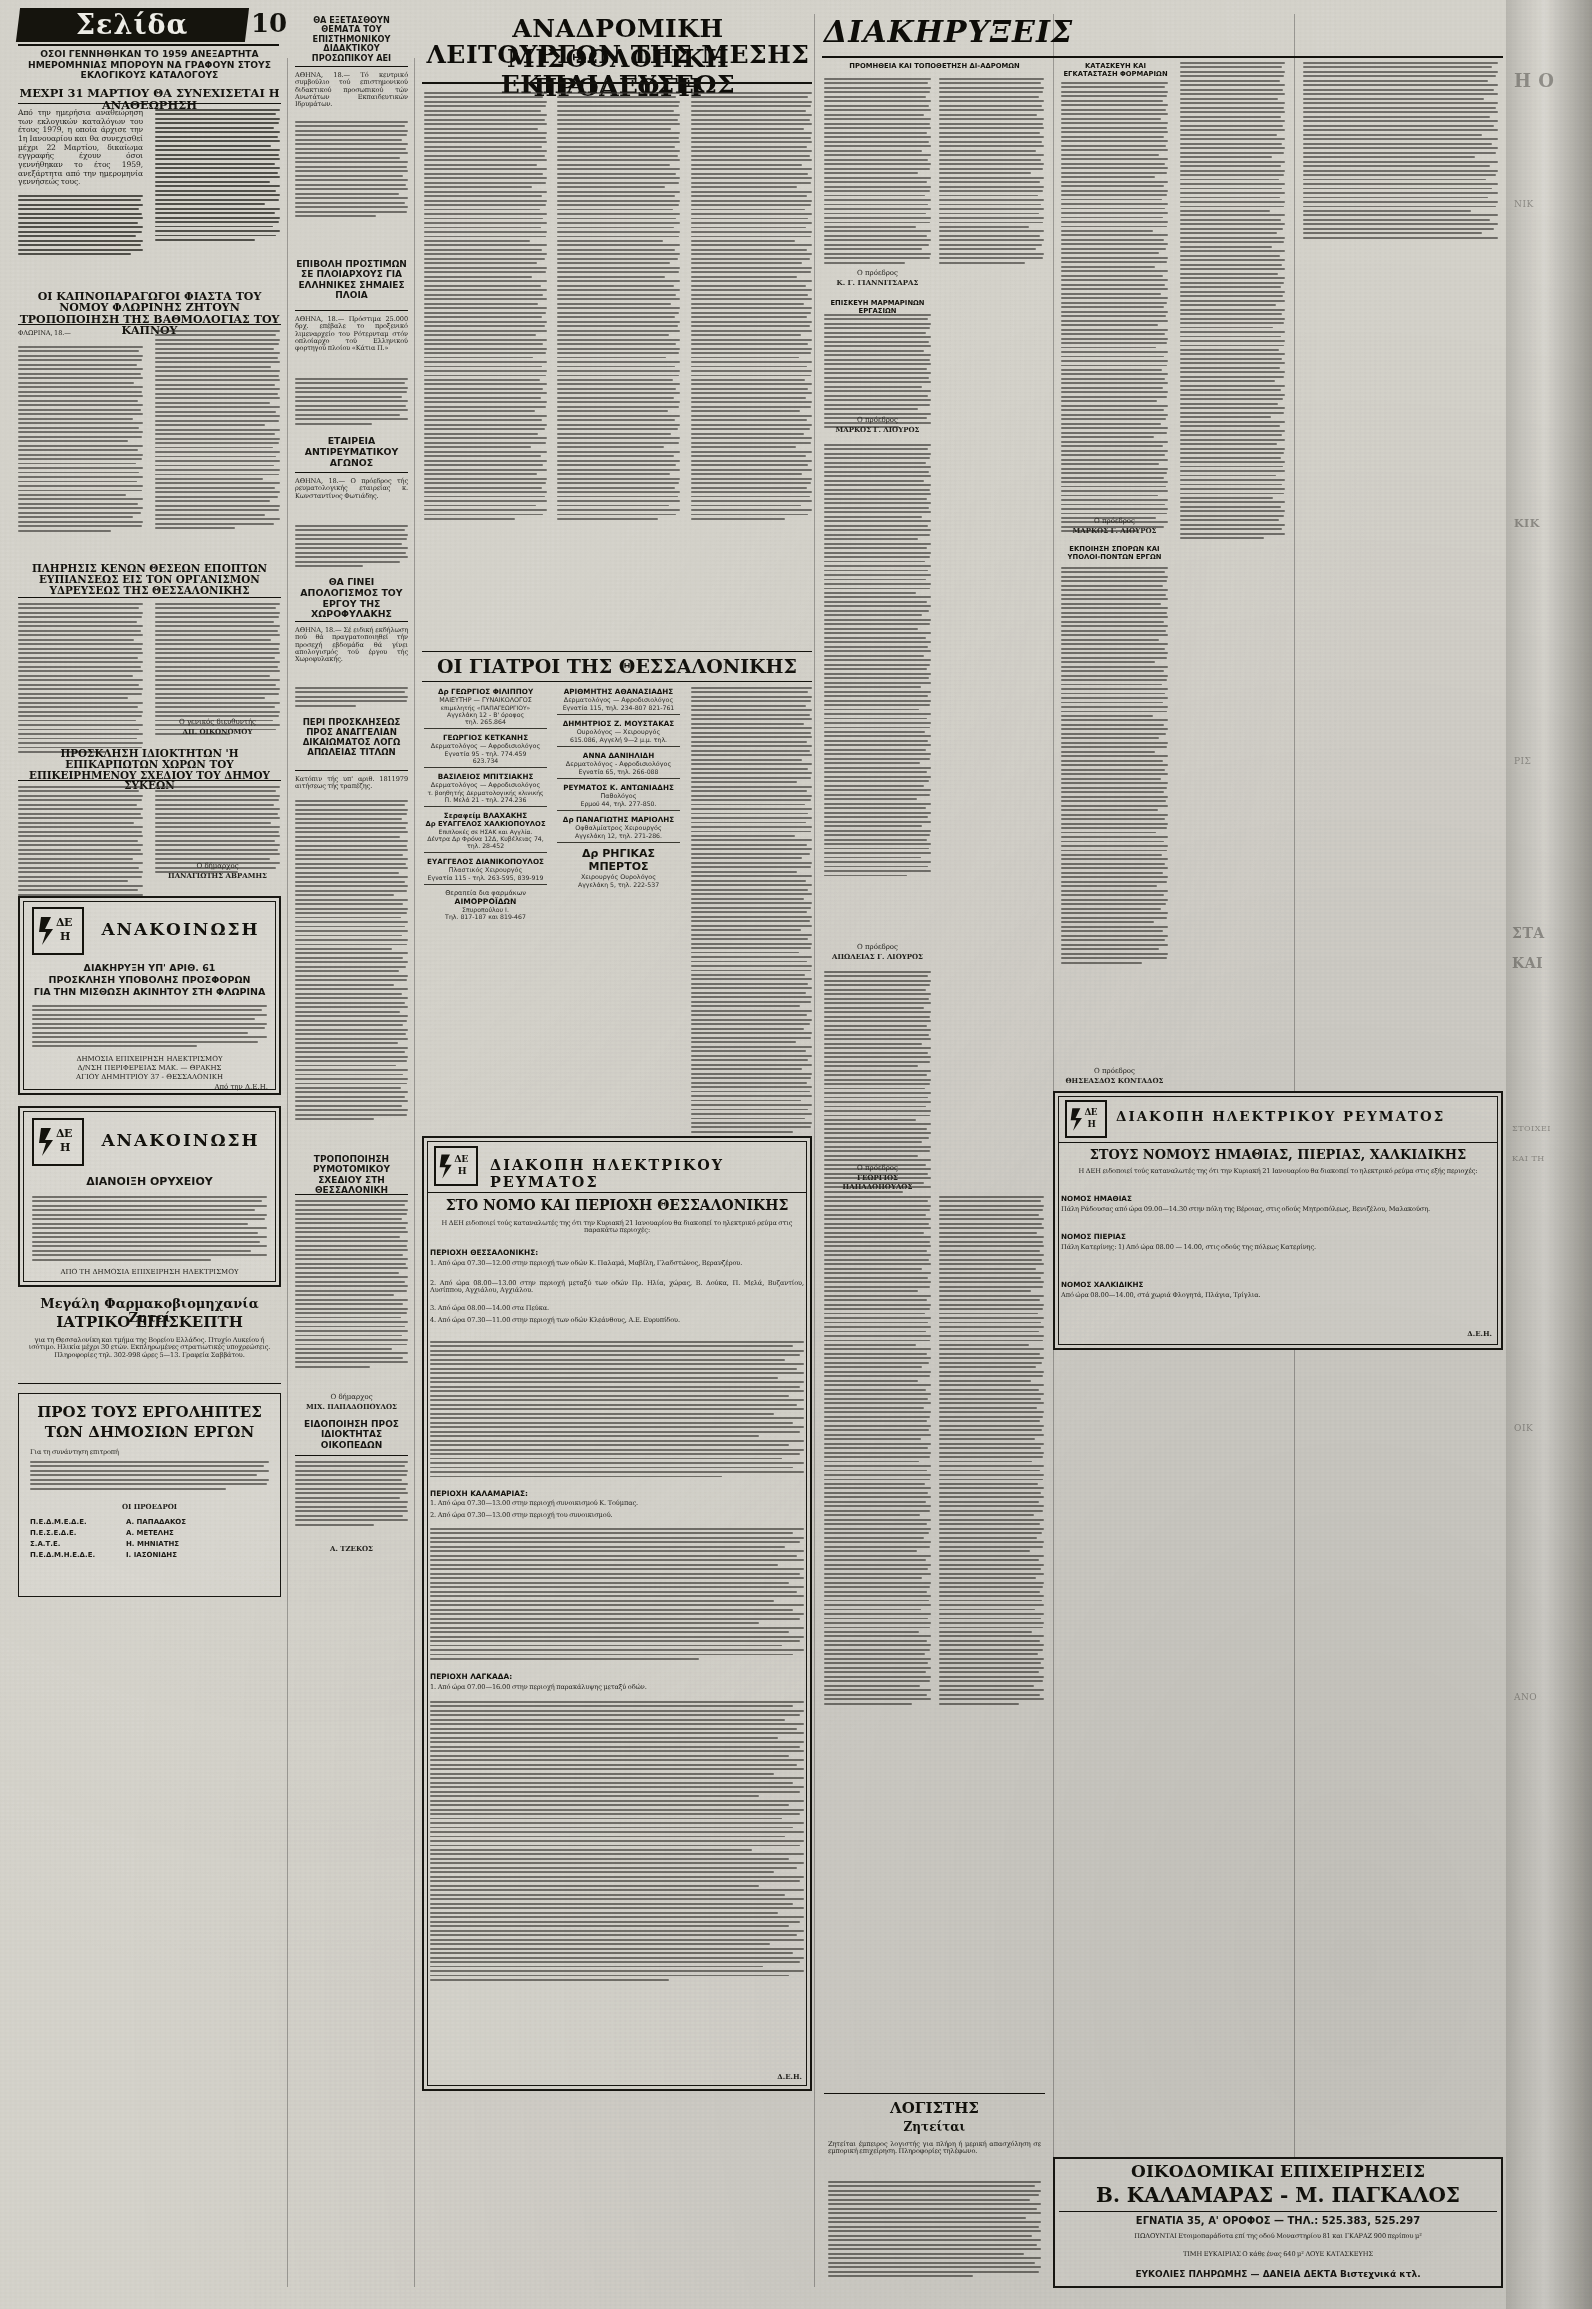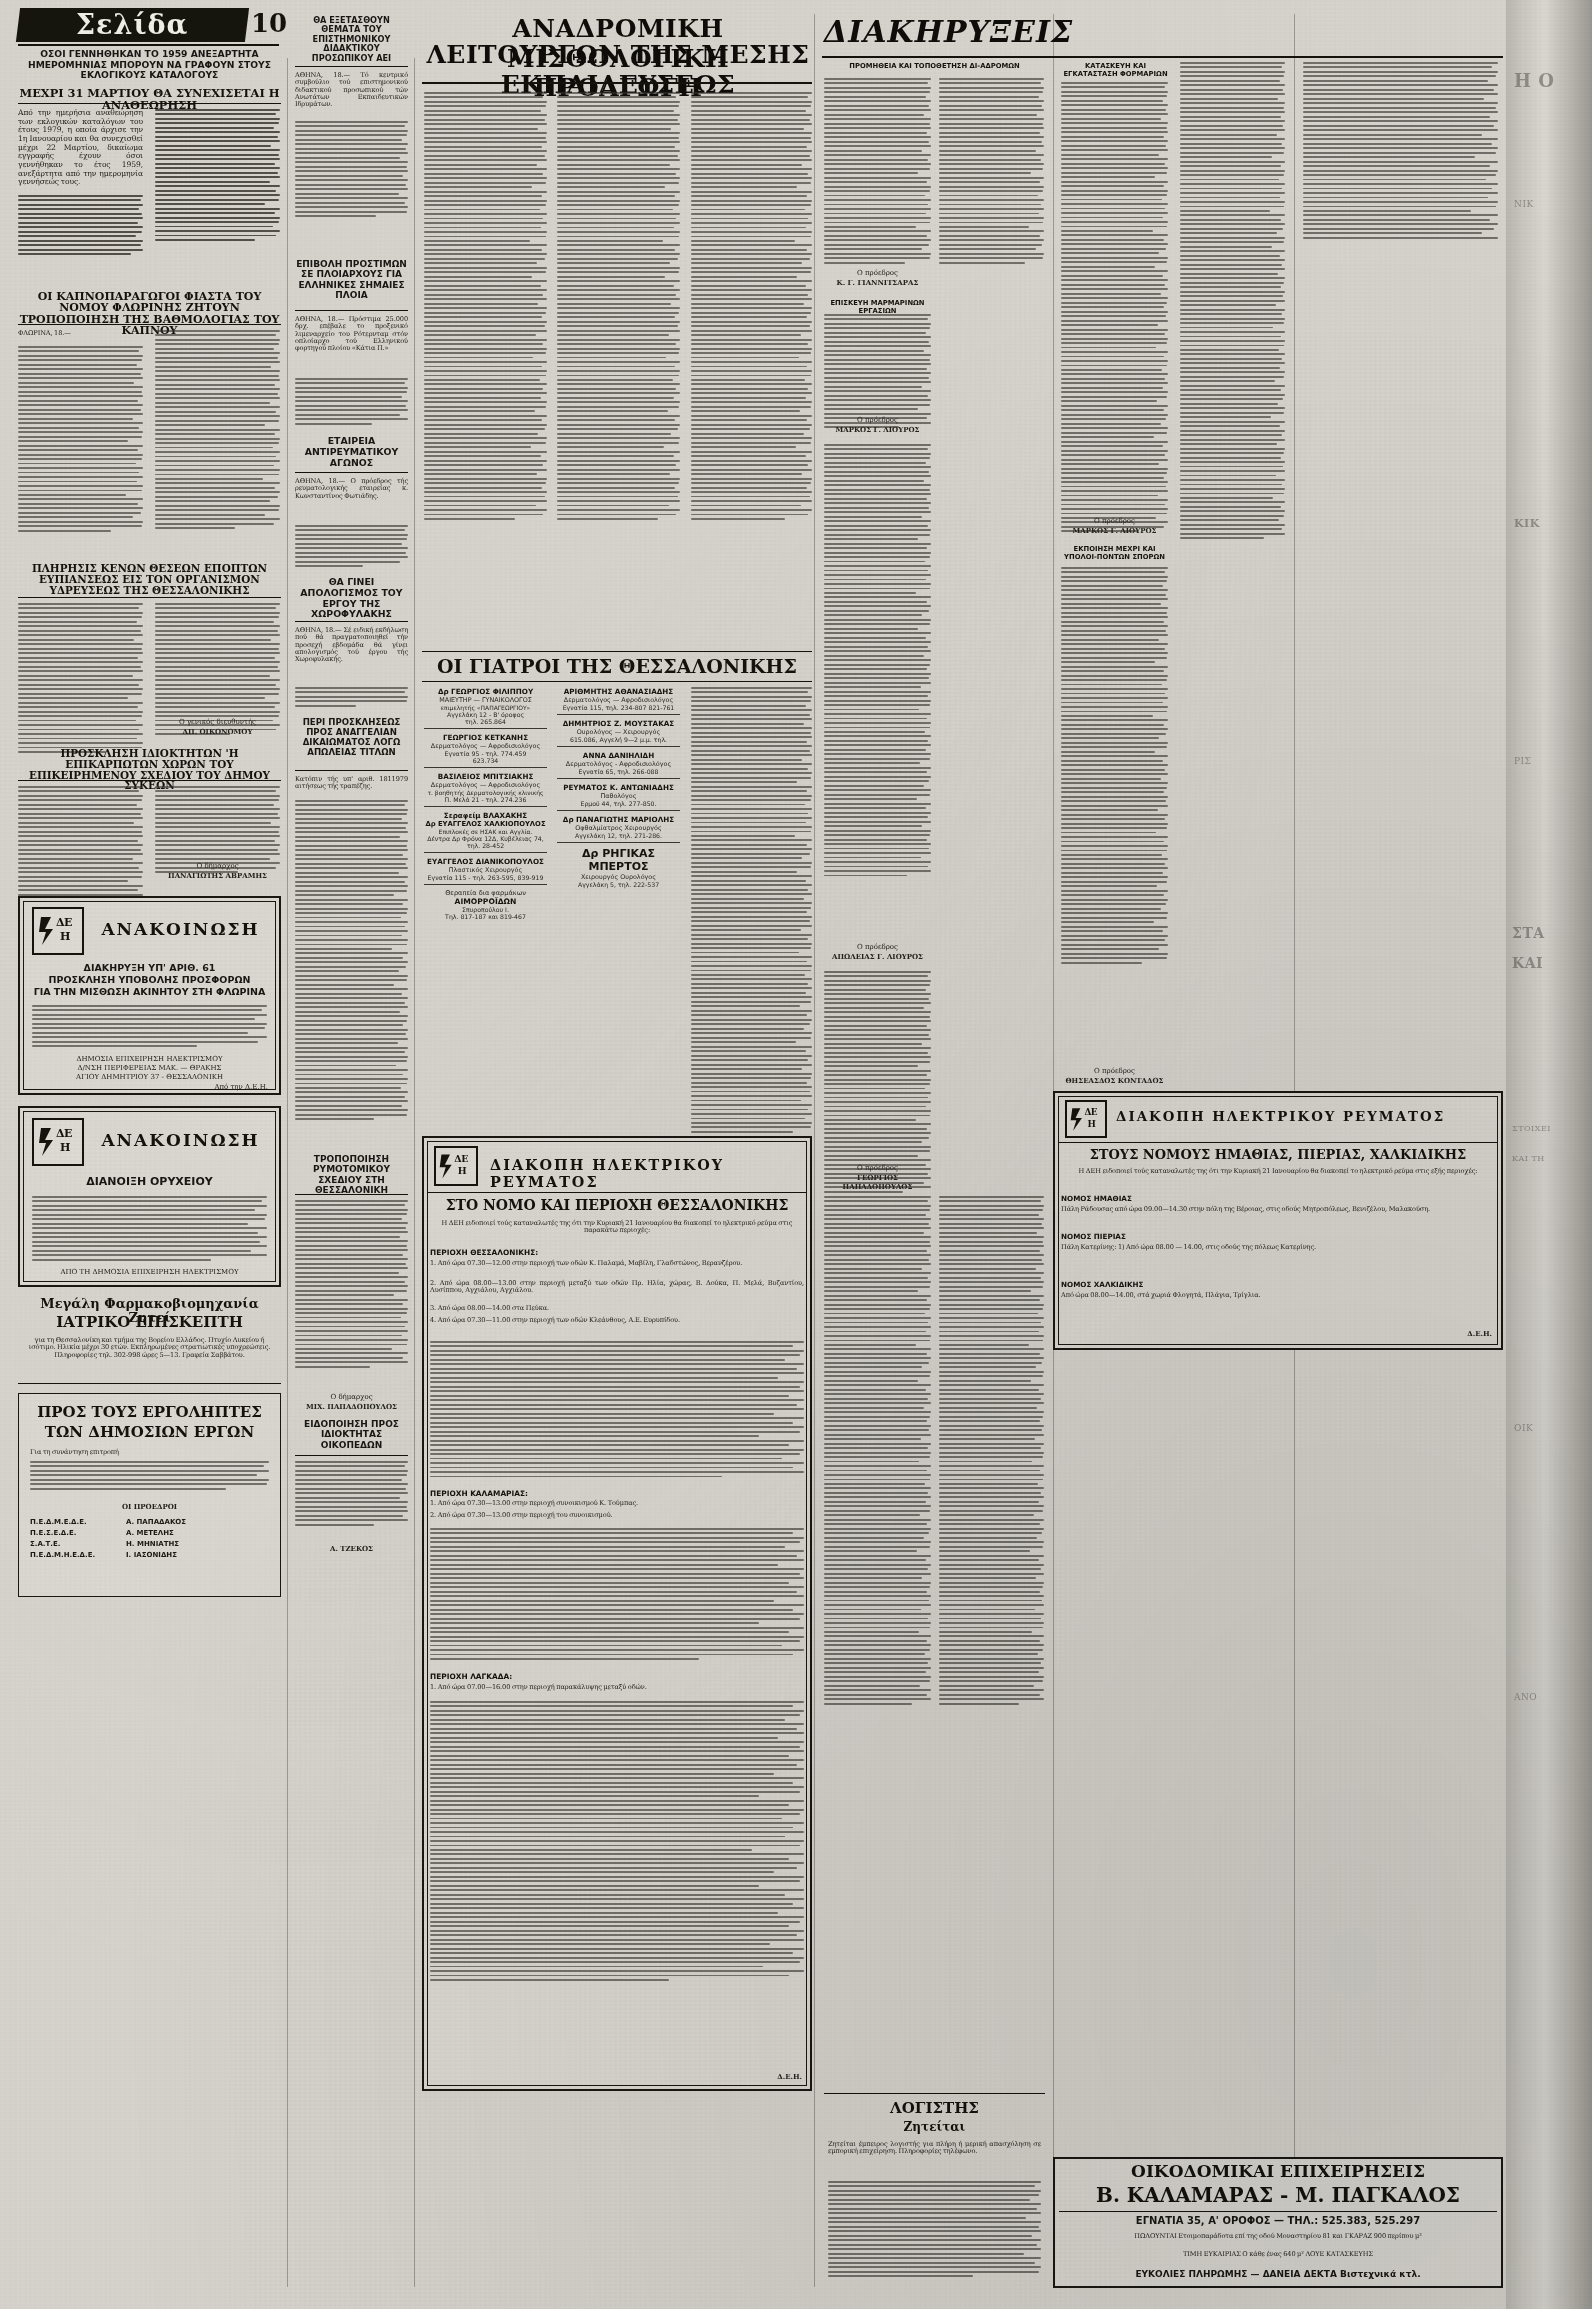--- a/index.html
+++ b/index.html
@@ -1810,21 +1810,21 @@
       <i style="width:100%"></i>
       <i style="width:99%"></i>
       <i style="width:89%"></i>
       <i style="width:100%"></i>
       <i style="width:96%"></i>
       <i style="width:72%"></i>
   </div>
   <div class="blk sig" style="left:1061px; top:517px; width:107px;">Ο πρόεδρος</div>
   <div class="blk sig" style="left:1061px; top:526px; width:107px; font-weight:bold;">ΜΑΡΚΟΣ Γ. ΛΙΟΥΡΟΣ</div>
 
-  <div class="blk smallcaps" style="left:1061px; top:545px; width:107px; font-size:6.8px; text-align:center;">ΕΚΠΟΙΗΣΗ ΜΕΧΡΙ ΚΑΙ ΥΠΟΛΟΙ-ΠΟΝΤΩΝ ΣΠΟΡΩΝ</div>
+  <div class="blk smallcaps" style="left:1061px; top:545px; width:107px; font-size:6.8px; text-align:center;">ΕΚΠΟΙΗΣΗ ΣΠΟΡΩΝ ΚΑΙ ΥΠΟΛΟΙ-ΠΟΝΤΩΝ ΕΡΓΩΝ</div>
   <div class="lines dense faint" style="left:1061px; top:567px; width:107px;">
     <i style="width:100%"></i>
       <i style="width:97%"></i>
       <i style="width:100%"></i>
       <i style="width:99%"></i>
       <i style="width:95%"></i>
       <i style="width:100%"></i>
       <i style="width:98%"></i>
       <i style="width:100%"></i>
       <i style="width:93%"></i>

